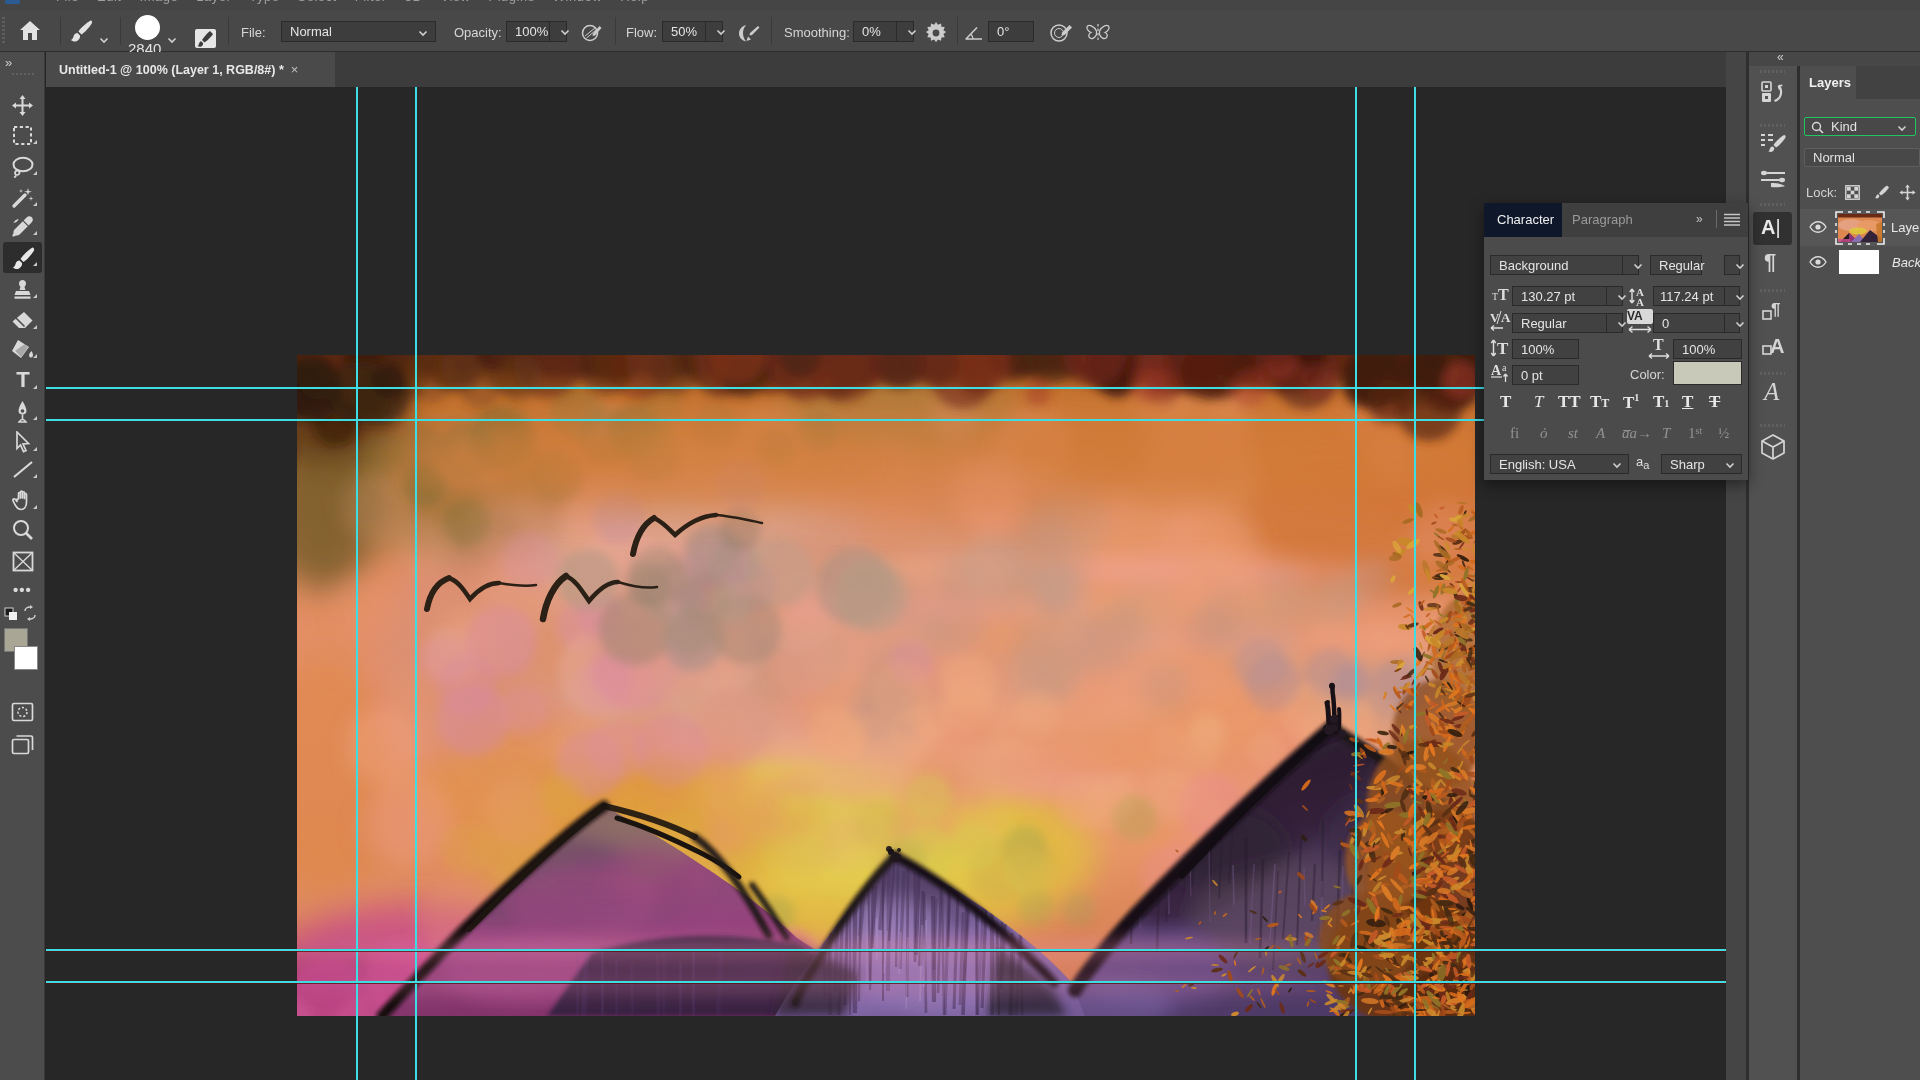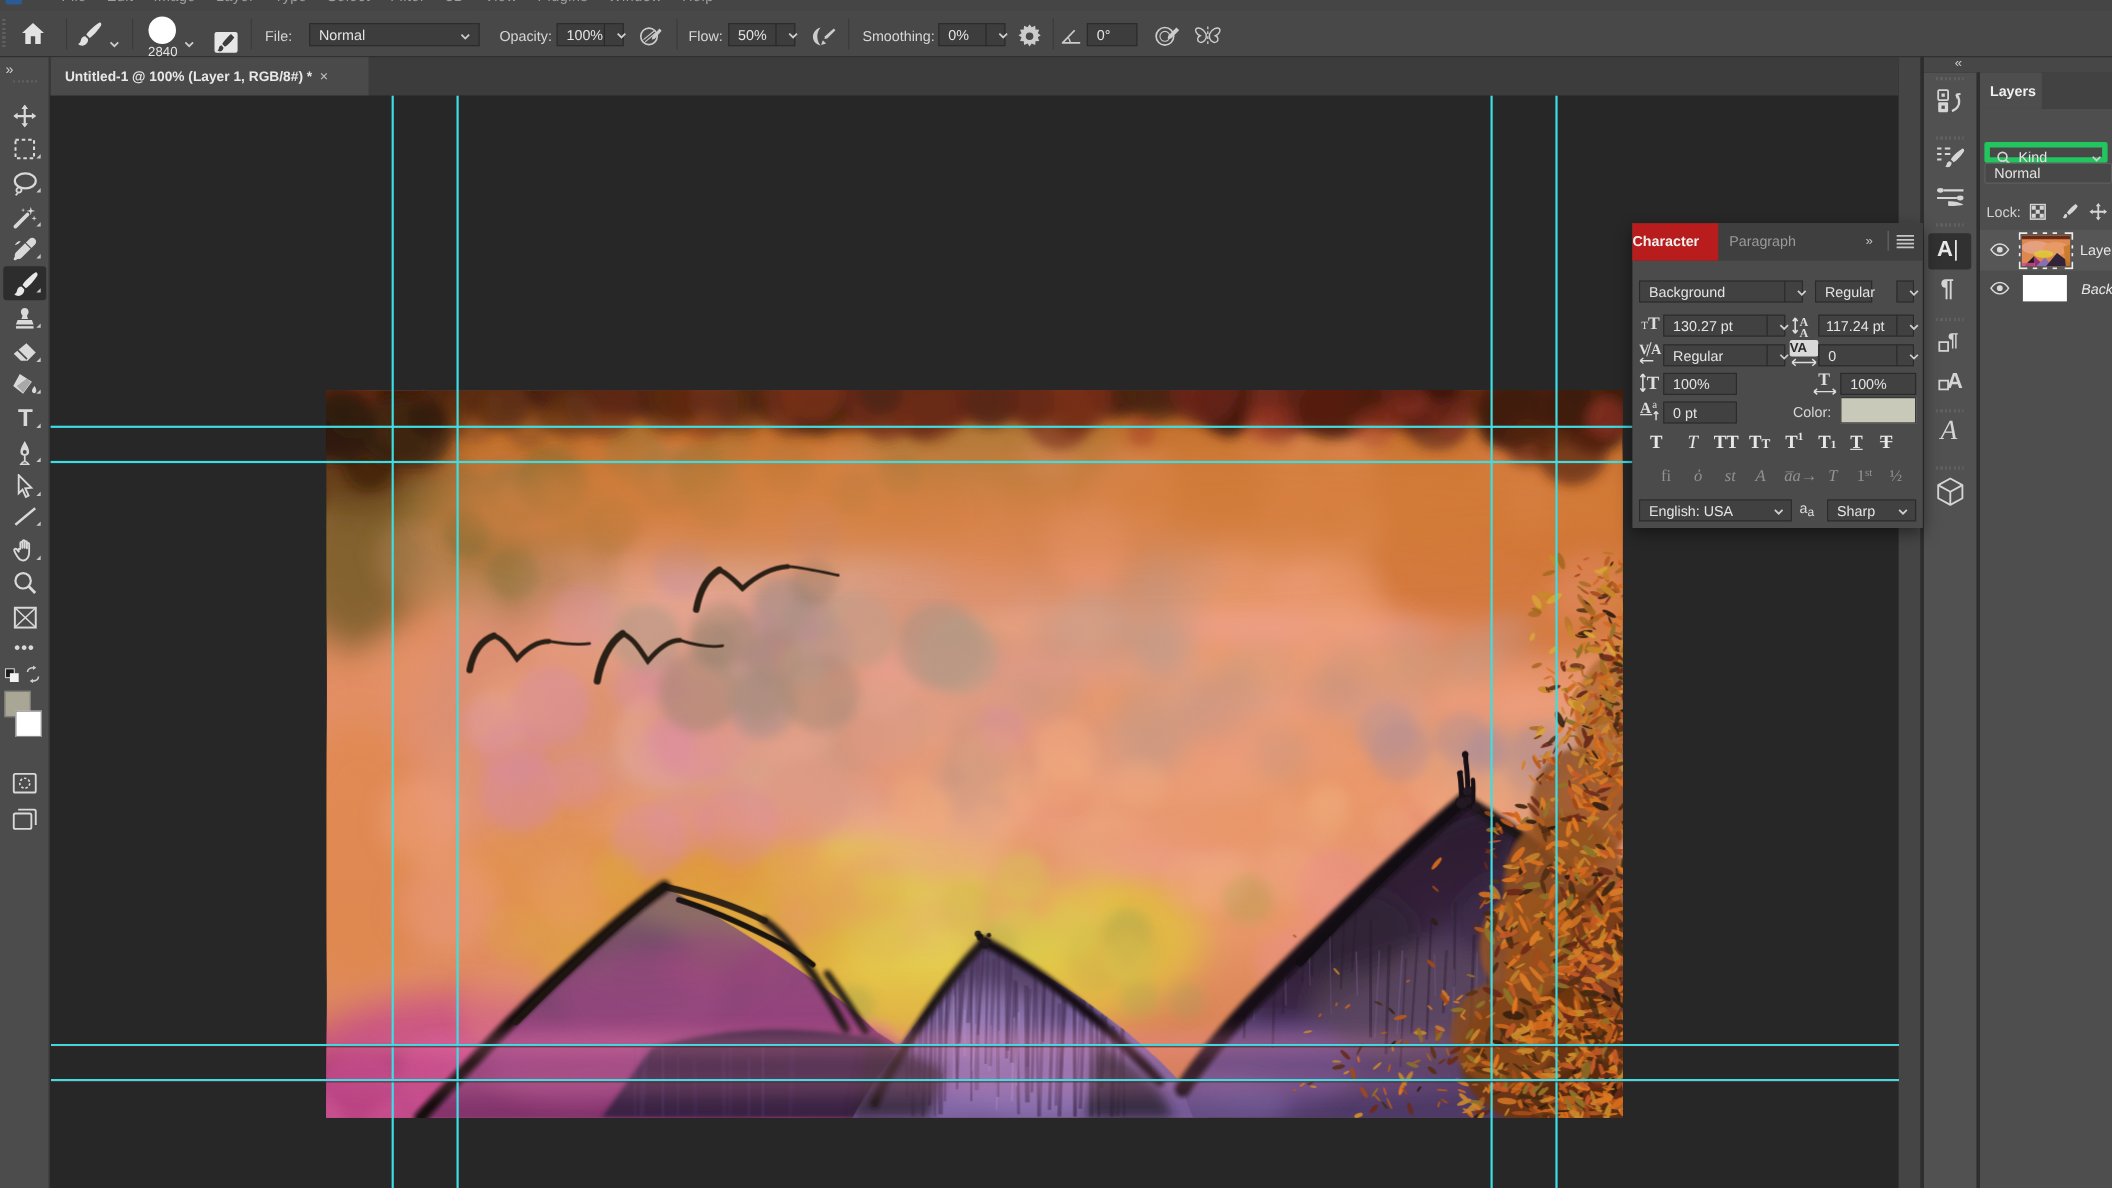--- a/index.html
+++ b/index.html
@@ -30,21 +30,21 @@
  
  <svg class="a ic" style="left:69px;top:8px" width="24" height="26" viewBox="0 0 24 26">
       <path d="M21.5 2.5 C18 4.5 11.5 10 9.5 13.5 L12.5 16.5 C16 14.5 21 8.5 23 5 C23.5 3.5 22.5 2.2 21.5 2.5 Z M8.5 15 C6.5 15 5 16.5 4.5 18.5 C4.2 20.5 3 21.5 2 22 C3.5 23.5 6 24 8 23 C10 22 11.5 19.5 11 17.5 Z" fill="#e2e2e2"></path>
     </svg>
  <svg class="a ic" style="left:99px;top:27px" width="10" height="7" viewBox="0 0 10 7">
       <path d="M1.5 1.5 L5 5 L8.5 1.5" stroke="#cfcfcf" stroke-width="1.6" fill="none"></path>
     </svg>
  <div class="a sep" style="left:120px;top:7px;height:28px"></div>
  
  <div class="a" style="left:135px;top:5px;width:25px;height:25px;border-radius:50%;background:#fff"></div>
- <div class="a" style="left:128px;top:30px;width:40px;text-align:center;color:#e2e2e2;font-size:12px">2840</div>
+ <div class="a" style="left:128px;top:30px;width:40px;text-align:left;color:#e2e2e2;font-size:15px">2840</div>
  <svg class="a ic" style="left:167px;top:27px" width="10" height="7" viewBox="0 0 10 7">
       <path d="M1.5 1.5 L5 5 L8.5 1.5" stroke="#cfcfcf" stroke-width="1.6" fill="none"></path>
     </svg>
  
  <svg class="a ic" style="left:194px;top:18px" width="24" height="22" viewBox="0 0 24 22">
       <rect x="1" y="1" width="21" height="19" rx="2" fill="#e6e6e6"></rect>
       <path d="M16 3 C13 5.5 9.5 9.5 8 12 L10.5 14.5 C13 13 17 9 19 6 Z M7.2 13.2 C6 13.5 5.2 14.5 5 15.8 C4.8 17 4.2 17.6 3.6 18 C4.6 18.8 6.2 19 7.4 18.4 C8.6 17.8 9.4 16.2 9 15 Z" fill="#3c3c3c"></path>
     </svg>
  <div class="a sep" style="left:228px;top:7px;height:28px"></div>
  <span class="a lbl" style="left:241px;top:15px">File:</span>
@@ -2380,21 +2380,21 @@
       <path d="M13 2 L24 8 V20 L13 26 L2 20 V8 Z" stroke="#d5d5d5" stroke-width="1.7" fill="none" stroke-linejoin="round"></path>
       <path d="M2 8 L13 14 L24 8 M13 14 V26" stroke="#d5d5d5" stroke-width="1.7" fill="none"></path>
     </svg>
 
 
 <div class="a" style="left:1800px;top:66px;width:120px;height:1014px;background:#4e4e4e;z-index:5"></div>
 <div class="a" style="left:1856px;top:66px;width:64px;height:33px;background:#424242;z-index:6"></div>
 <div class="a" style="left:1800px;top:97px;width:120px;height:2px;background:#424242;z-index:7"></div>
 <div class="a" style="left:1800px;top:66px;width:56px;height:33px;background:#4e4e4e;color:#f0f0f0;font-size:13px;font-weight:bold;line-height:33px;padding-left:9px;z-index:7">Layers</div>
 
-<div class="a" style="left:1804px;top:129px;width:112px;height:19px;background:#484848;border:5px solid #22c55e;border-radius:2px;z-index:7">
+<div class="a" style="left:1804px;top:117px;width:112px;height:19px;background:#484848;border:1px solid #22c55e;border-radius:2px;z-index:7">
  <svg class="ic" style="position:absolute;left:6px;top:3px" width="13" height="13" viewBox="0 0 13 13">
         <circle cx="5.5" cy="5.5" r="4" stroke="#d5d5d5" stroke-width="1.5" fill="none"></circle>
         <path d="M8.5 8.5 L12 12" stroke="#d5d5d5" stroke-width="1.7"></path>
       </svg>
  <span style="position:absolute;left:26px;top:1px;color:#e2e2e2;font-size:13px">Kind</span>
  <svg class="ic" style="position:absolute;left:92px;top:7px" width="10" height="7" viewBox="0 0 10 7">
         <path d="M1.5 1.5 L5 5 L8.5 1.5" stroke="#cfcfcf" stroke-width="1.6" fill="none"></path>
       </svg>
 </div>
 
@@ -2451,21 +2451,21 @@
       <path d="M1 6 C3.5 2 6.5 0.8 9 0.8 C11.5 0.8 14.5 2 17 6 C14.5 10 11.5 11.2 9 11.2 C6.5 11.2 3.5 10 1 6 Z" stroke="#dadada" stroke-width="1.4" fill="none"></path>
       <circle cx="9" cy="6" r="2.6" fill="#dadada"></circle>
     </svg>
 <div class="a" style="left:1839px;top:250px;width:40px;height:24px;background:#ffffff;z-index:7"></div>
 <div class="a" style="left:1892px;top:255px;color:#e8e8e8;font-size:13px;font-style:italic;z-index:7;white-space:nowrap">Background</div>
 
 
 <div class="a" style="left:1484px;top:203px;width:264px;height:277px;background:#4b4b4b;z-index:20;box-shadow:0 5px 14px rgba(0,0,0,0.45);font-size:12px">
 
  <div class="a" style="left:0;top:0;width:264px;height:34px;background:#3f3f3f"></div>
- <div class="a" style="left:0;top:0;width:78px;height:34px;background:#b91c1c;color:#f0f0f0;font-weight:bold;font-size:13px;line-height:34px;">Character</div>
+ <div class="a" style="left:0;top:0;width:78px;height:34px;background:#0f172a;color:#f0f0f0;font-weight:normal;font-size:13px;line-height:34px;padding-left:13px">Character</div>
  <div class="a" style="left:88px;top:0;height:34px;color:#9a9a9a;font-size:13px;line-height:34px">Paragraph</div>
  <div class="a" style="left:212px;top:9px;color:#c5c5c5;font-size:12px;letter-spacing:-1px">»</div>
  <div class="a" style="left:232px;top:7px;width:1px;height:18px;background:#6a6a6a"></div>
  <svg class="a ic" style="left:240px;top:10px" width="16" height="13" viewBox="0 0 16 13">
         <path d="M0 1.5 H16 M0 5 H16 M0 8.5 H16 M0 12 H16" stroke="#c5c5c5" stroke-width="1.6"></path>
       </svg>
 
  <div class="a fld" style="left:6px;top:52px;width:133px;height:20px;background:#414141">Background</div>
  <div class="a fld" style="left:138px;top:52px;width:17px;height:20px;background:#414141">
         <svg class="ic" style="margin:7px 0 0 2px" width="10" height="7" viewBox="0 0 10 7">

